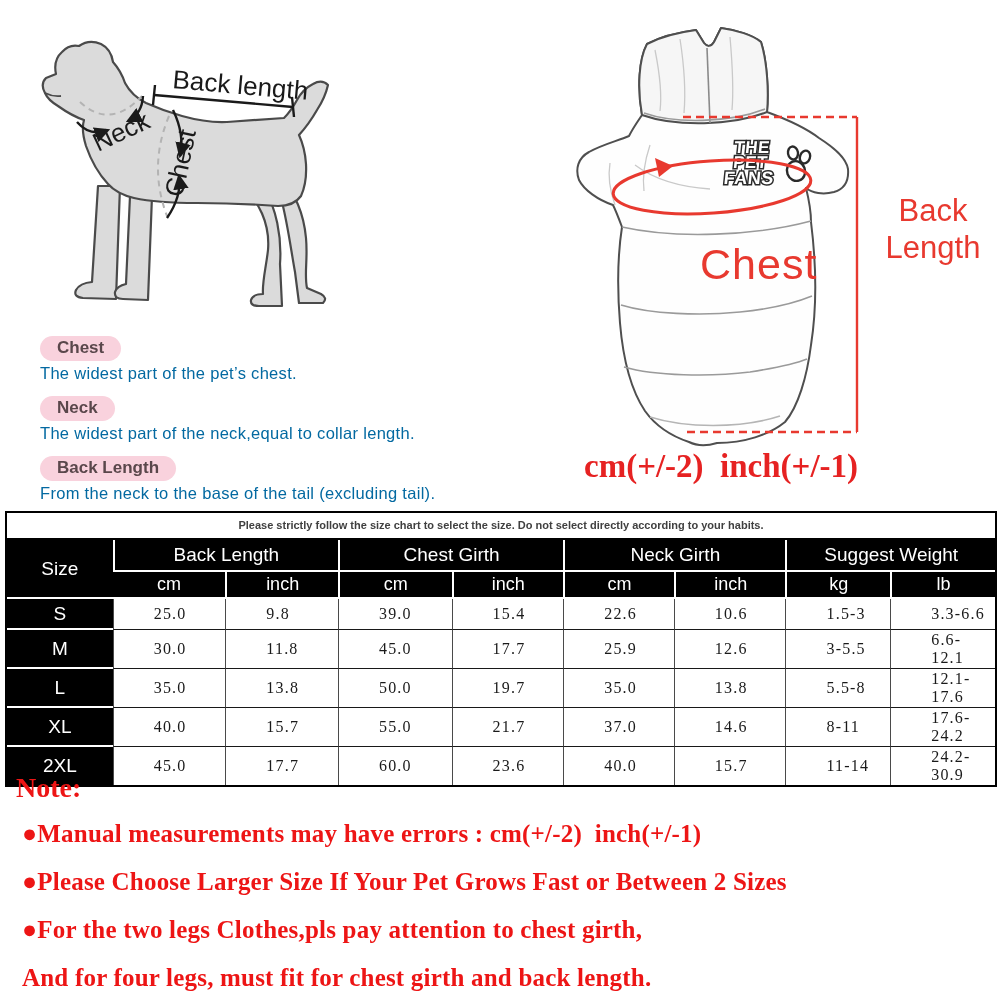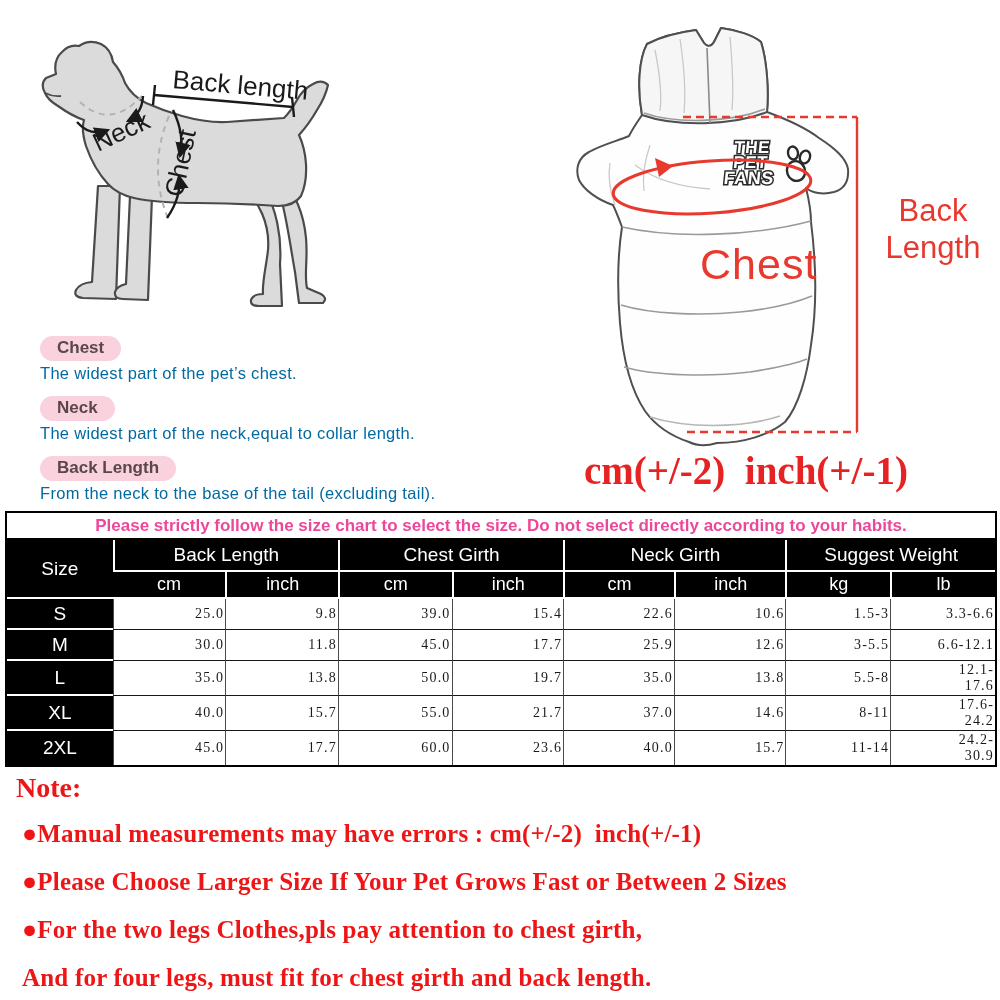--- a/index.html
+++ b/index.html
@@ -10,38 +10,38 @@
   
   .defs-block{left:40px;top:336px;width:480px;}
   .def-badge{display:inline-block;background:#f9d2dd;color:#5a474b;font-weight:bold;
              font-size:17px;padding:2px 17px 3px 17px;border-radius:14px;margin-bottom:3px;}
   .def-text{font-size:16.5px;color:#0369a1;margin-bottom:13px;letter-spacing:.3px;}
 
   
   .chest-label{left:700px;top:240px;font-size:43px;color:#e8392f;letter-spacing:1px;}
   .backlen-label{left:864px;top:192px;width:138px;text-align:center;font-size:31px;
                  line-height:37px;color:#e8392f;}
-  .tolerance{left:584px;top:448px;font-size:39px;font-weight:bold;color:#e62222;
+  .tolerance{left:584px;top:448px;font-size:33px;font-weight:bold;color:#e62222;
              font-family:"Liberation Serif",serif;white-space:pre;}
 
   
   .size-table-wrap{left:5px;top:511px;width:988px;border:2.5px solid #000;background:#fff;}
-  .tbl-banner{height:25px;line-height:25px;text-align:center;font-size:17px;font-weight:bold;
-              color:#ec4899;background:#fff;border-bottom:2.5px solid #000;}
+  .tbl-banner{height:25px;line-height:25px;text-align:center;font-size:11px;font-weight:bold;
+              color:#404040;background:#fff;border-bottom:2.5px solid #000;}
   table.size-table{width:100%;border-collapse:separate;border-spacing:0;table-layout:fixed;}
   table.size-table th{background:#000;color:#fff;font-weight:normal;text-align:center;
        border-left:2.5px solid #fff;border-bottom:2.5px solid #fff;padding:0;}
   table.size-table tr th:first-child{border-left:none;}
   th.grp{height:30px;font-size:19px;}
   th.sub{height:25px;font-size:18px;}
   th.size-hd{font-size:19px;}
   td.size-cell{background:#000;color:#fff;text-align:center;font-size:19px;
        border-bottom:2.5px solid #fff;height:27px;}
   tr:last-child td.size-cell{border-bottom:none;}
-  td.val{background:#fff;color:#1a1a1a;text-align:right;font-size:14px;height:27px;
+  td.val{background:#fff;color:#1a1a1a;text-align:left;font-size:16px;height:27px;
        font-family:"Liberation Serif",serif;letter-spacing:1.2px;
        border-left:1.5px solid #4a4a4a;border-bottom:1.8px solid #181818;padding-left:40px;}
   tr:last-child td.val{border-bottom:none;}
 
   
   .notes-block{left:16px;top:772px;width:970px;color:#ed1515;
                font-family:"Liberation Serif",serif;font-weight:bold;}
   .note-title{font-size:28px;margin-bottom:16px;}
   .note-item{font-size:25px;margin-bottom:20px;white-space:pre-wrap;letter-spacing:.2px;margin-left:6px;}
 </style>

